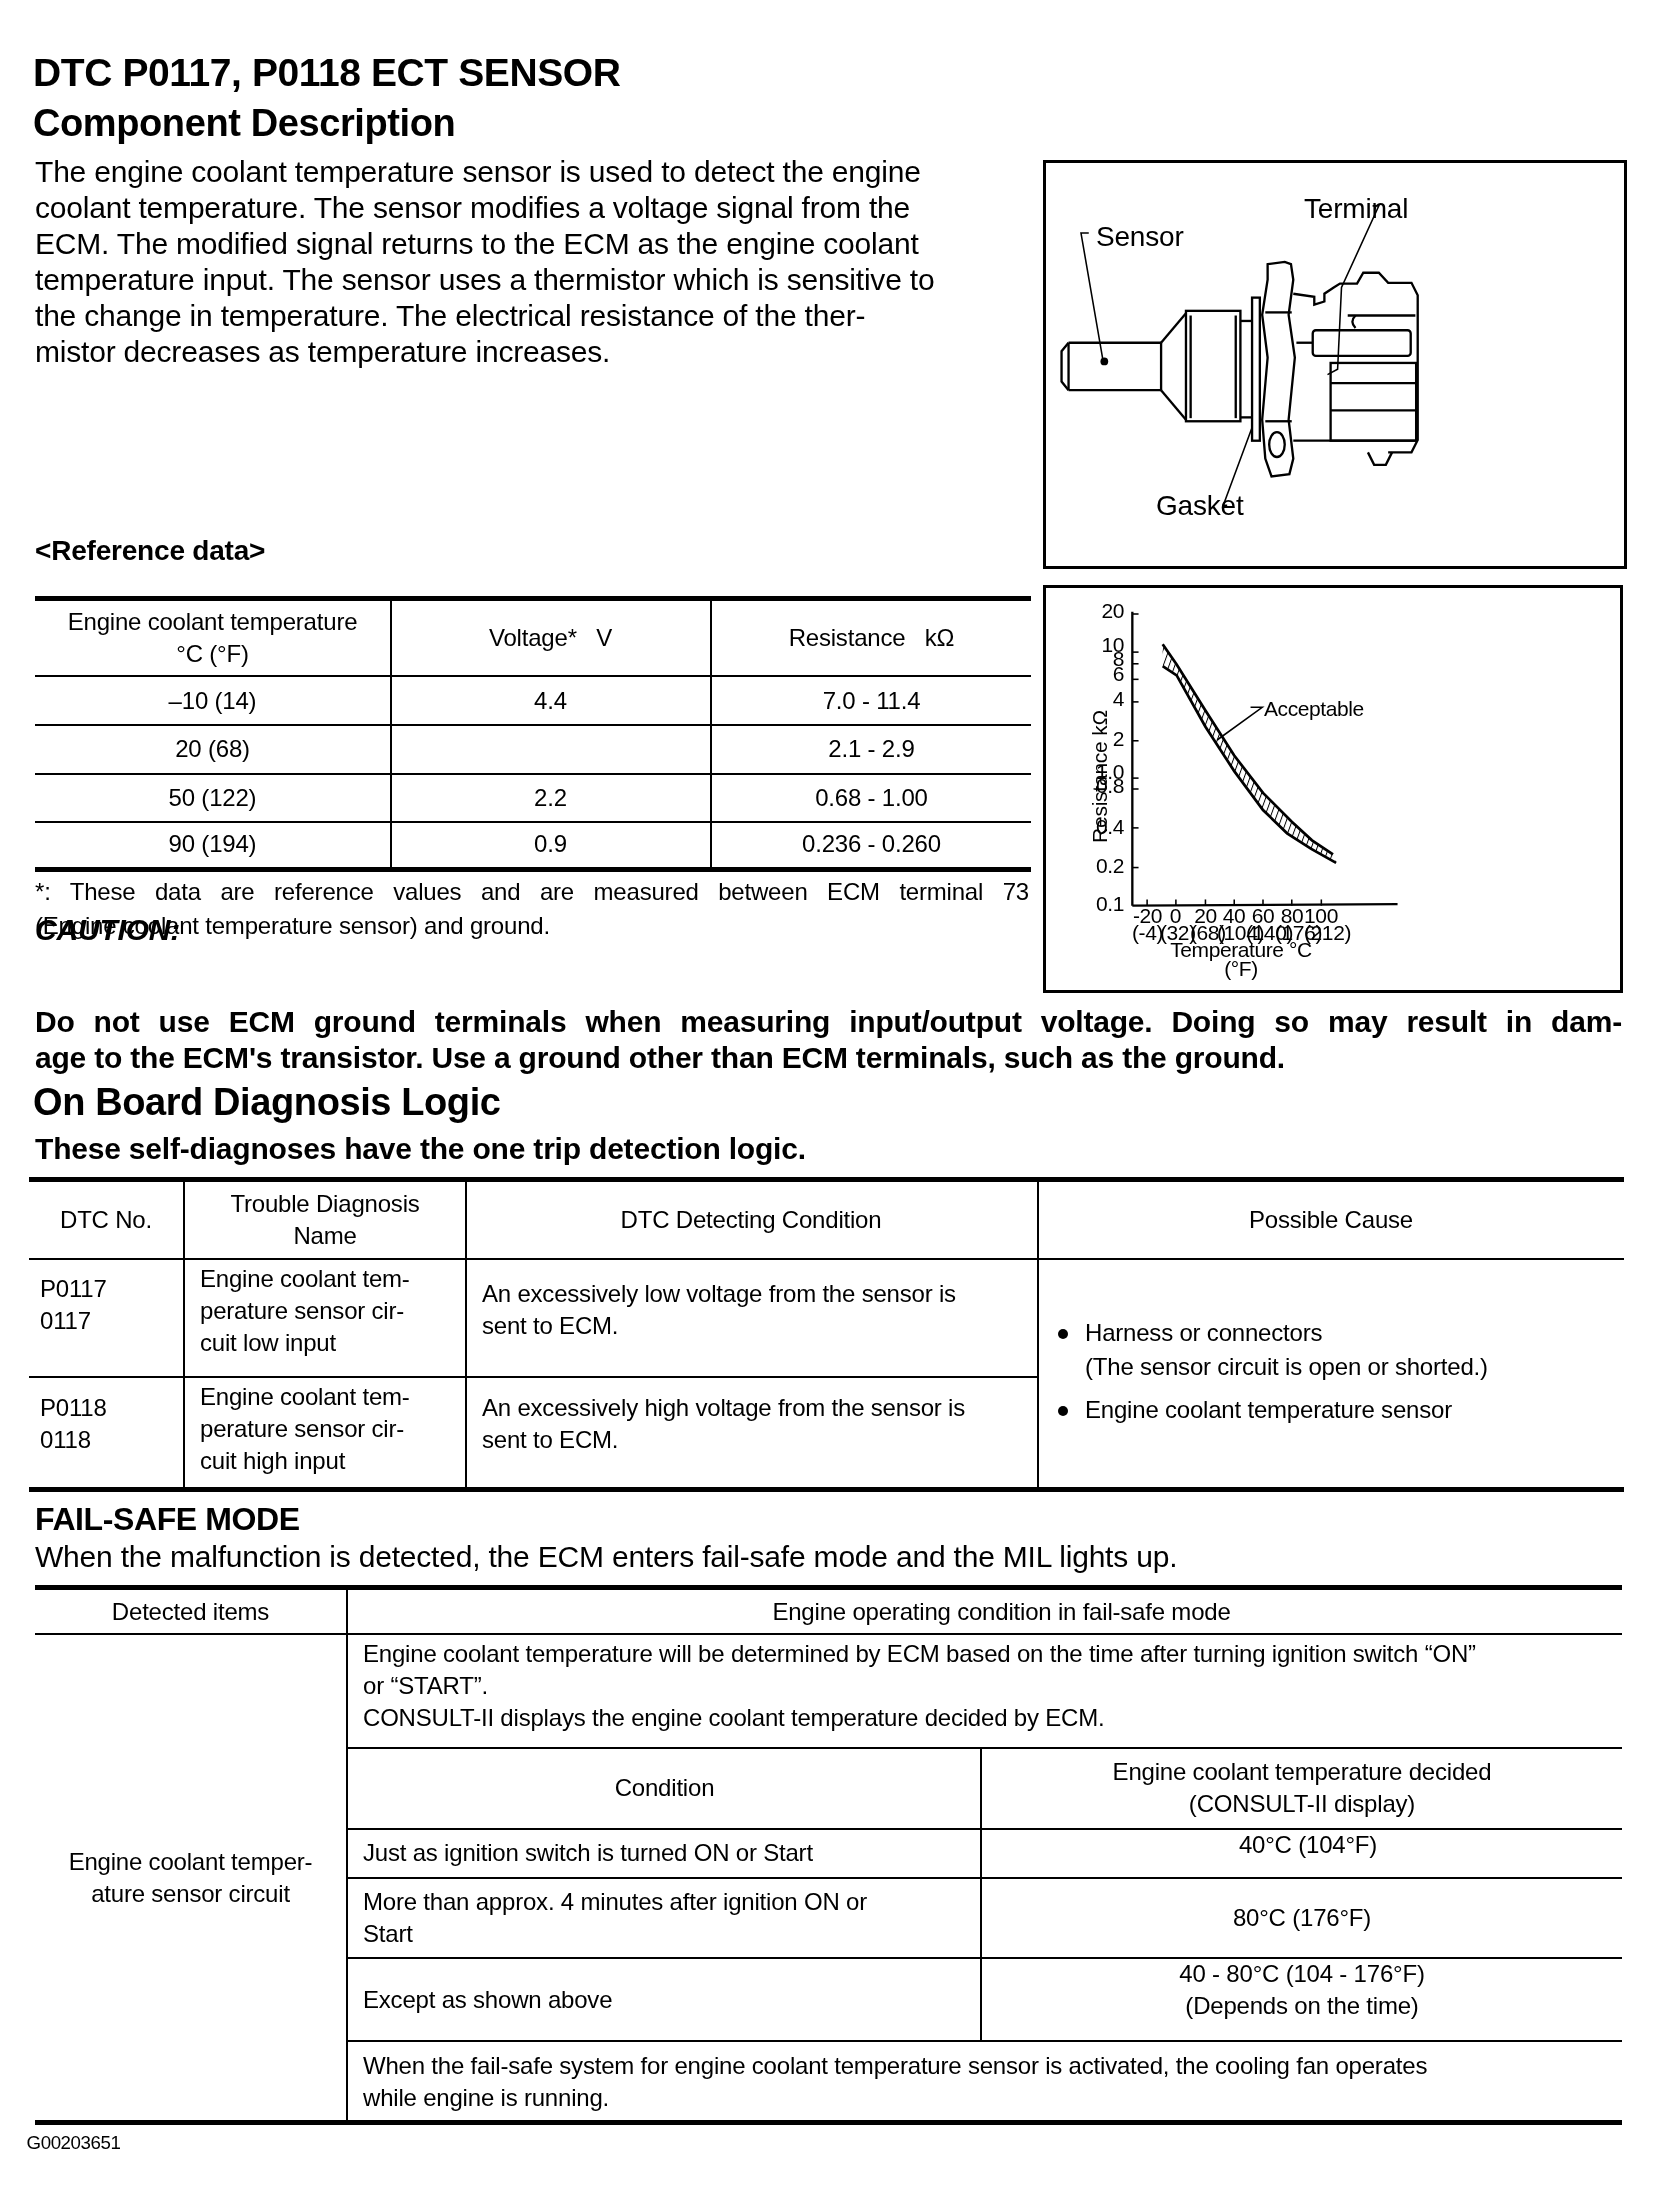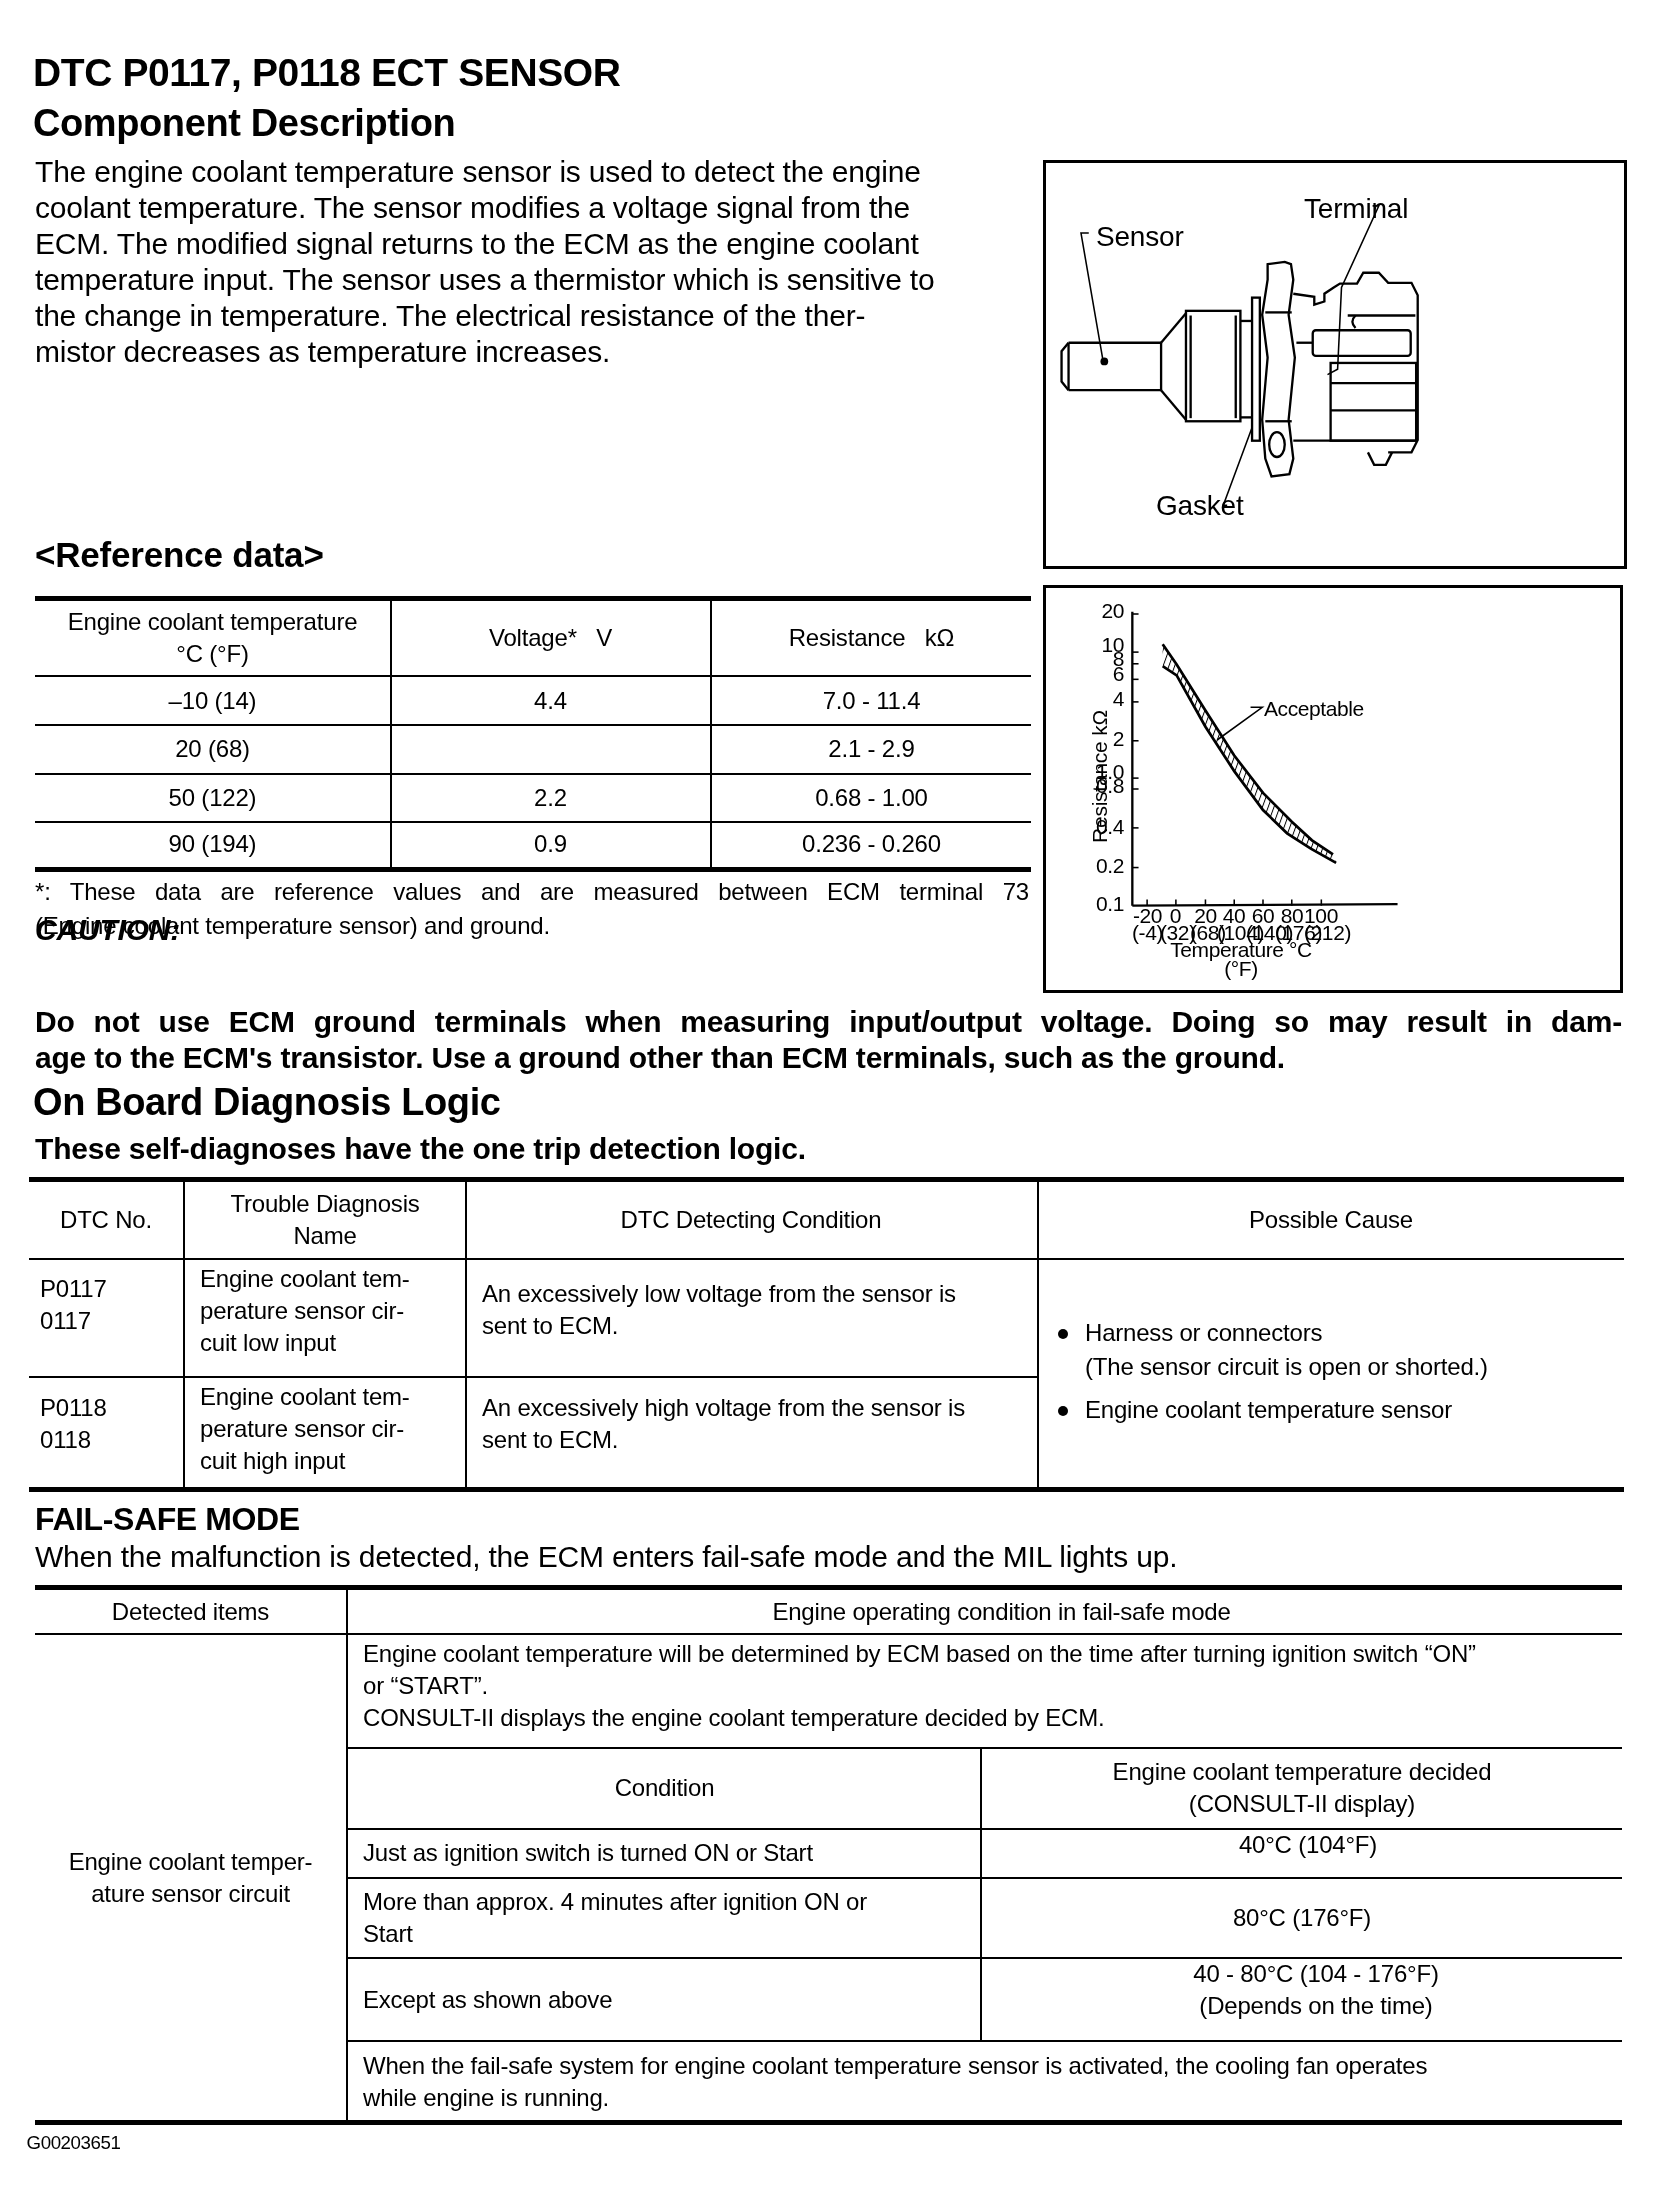--- a/index.html
+++ b/index.html
@@ -85,21 +85,21 @@
       <polyline points="420,55 428,55 380,160 375,265 362,272"></polyline>
       <polyline points="233,440 228,440 265,340"></polyline>
     </g>
     <circle cx="75" cy="255" r="5" fill="#000"></circle>
   </svg>
   <div class="abs lbl" style="left:50px; top:58px;">Sensor</div>
   <div class="abs lbl" style="left:258px; top:30px;">Terminal</div>
   <div class="abs lbl" style="left:110px; top:327px;">Gasket</div>
 </div>
 
-<div class="abs" style="left:35px; top:535px; font-weight:bold; font-size:35px; letter-spacing:-0.2px;text-align:center;">&lt;Reference data&gt;</div>
+<div class="abs" style="left:35px; top:535px; font-weight:bold; font-size:28px; letter-spacing:-0.2px;text-align:center;">&lt;Reference data&gt;</div>
 
 <div class="abs" style="left:35px; top:596px; width:996px; height:275px;">
   <div class="hr-thick" style="left:0; top:0; width:996px;"></div>
   <div class="hr-med" style="left:0; top:79px; width:996px;"></div>
   <div class="hr-thin" style="left:0; top:128px; width:996px;"></div>
   <div class="hr-thin" style="left:0; top:177px; width:996px;"></div>
   <div class="hr-thin" style="left:0; top:225px; width:996px;"></div>
   <div class="hr-thick" style="left:0; top:271px; width:996px;"></div>
   <div class="vr" style="left:355px; top:3.1px; height:269px;"></div>
   <div class="vr" style="left:675px; top:3.1px; height:269px;"></div>
@@ -318,21 +318,21 @@
   <div class="cell" style="left:328px; top:244px; width:617px; height:47px; align-items:center;">Just as ignition switch is turned ON or Start</div>
   <div class="cell center" style="left:947px; top:236px; width:640px; height:47px;padding-left:12px;">40°C (104°F)</div>
 
   <div class="cell" style="left:328px; top:293px; width:617px; height:79px; flex-direction:column; justify-content:center;">
     <span>More than approx. 4 minutes after ignition ON or</span>
     <span>Start</span>
   </div>
   <div class="cell center" style="left:947px; top:293px; width:640px; height:79px;">80°C (176°F)</div>
 
   <div class="cell" style="left:328px; top:374px; width:617px; height:82px; align-items:center;">Except as shown above</div>
-  <div class="cell center" style="left:947px; top:374px; width:640px; height:62px; flex-direction:column;margin-left:14px;">
+  <div class="cell center" style="left:947px; top:374px; width:640px; height:62px; flex-direction:column;">
     <span>40 - 80°C (104 - 176°F)</span>
     <span>(Depends on the time)</span>
   </div>
 
   <div class="cell" style="left:328px; top:459px; width:1253px; height:76px; flex-direction:column; justify-content:center;">
     <span>When the fail-safe system for engine coolant temperature sensor is activated, the cooling fan operates</span>
     <span>while engine is running.</span>
   </div>
 </div>
 

